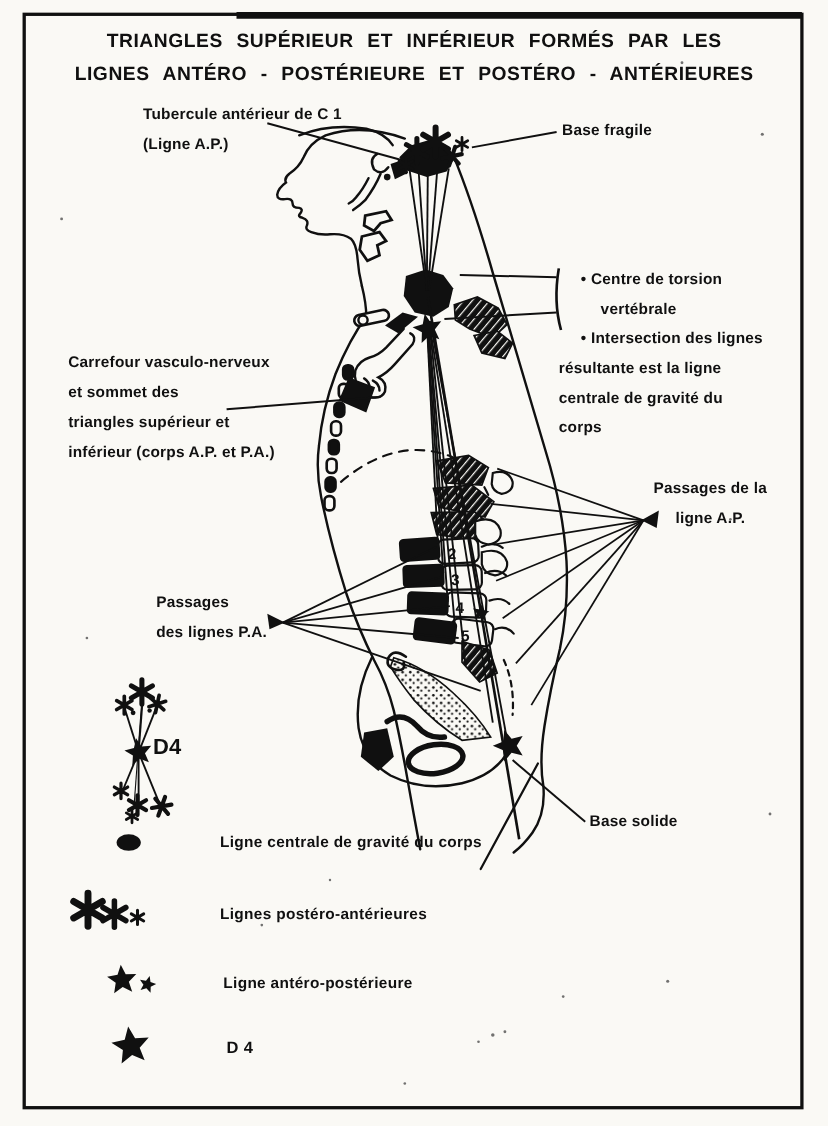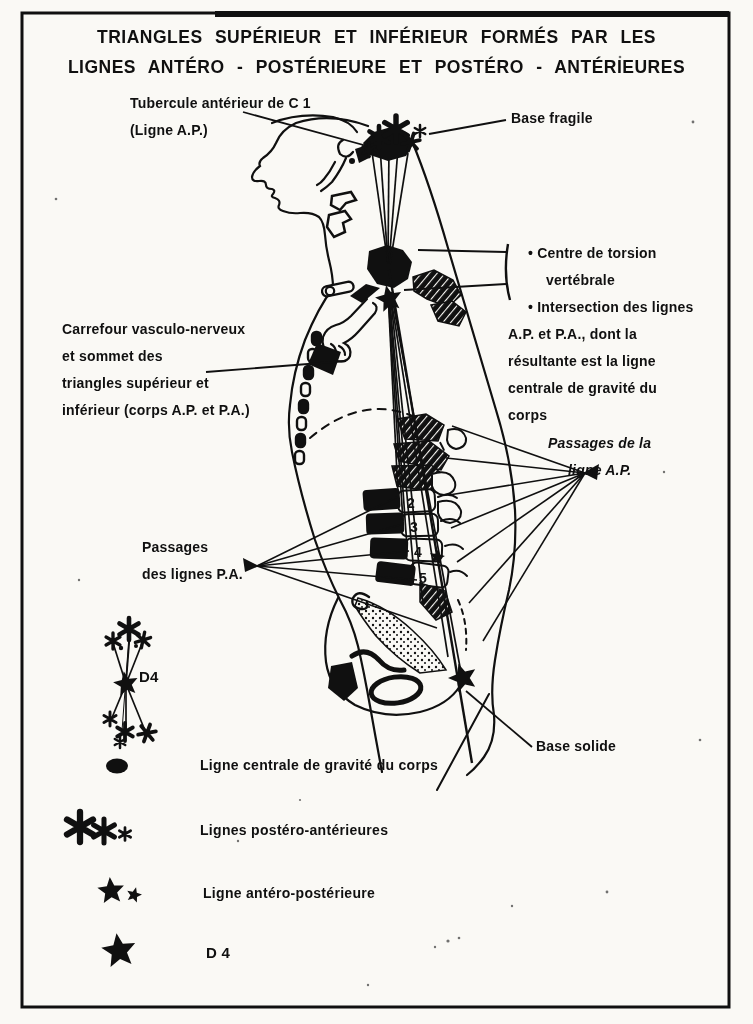--- a/index.html
+++ b/index.html
@@ -236,45 +236,44 @@
   <div>Tubercule antérieur de C 1</div>
   <div>(Ligne A.P.)</div>
 </div>
 
 <div class="lbl" style="left:511px;top:110px;font-size:14px;">Base fragile</div>
 
 <div class="lbl block" style="left:508px;top:240px;">
   <div class="ind-a">• Centre de torsion</div>
   <div class="ind-b">vertébrale</div>
   <div class="ind-a">• Intersection des lignes</div>
-  <div>A.P. et P.A., dont la</div>
   <div>résultante est la ligne</div>
   <div>centrale de gravité du</div>
   <div>corps</div>
 </div>
 
 <div class="lbl block" style="left:62px;top:316px;">
   <div>Carrefour vasculo-nerveux</div>
   <div>et sommet des</div>
   <div>triangles supérieur et</div>
   <div>inférieur (corps A.P. et P.A.)</div>
 </div>
 
-<div class="lbl block" style="left:548px;top:430px;font-style:italic;">
+<div class="lbl block" style="left:594px;top:430px;">
   <div>Passages de la</div>
   <div class="ind-a">ligne A.P.</div>
 </div>
 
 <div class="lbl block" style="left:142px;top:534px;">
   <div>Passages</div>
   <div>des lignes P.A.</div>
 </div>
 
 <div class="lbl" style="left:536px;top:738px;font-size:14px;">Base solide</div>
 
-<div class="lbl" style="left:139px;top:668px;font-size:15px;">D4</div>
+<div class="lbl" style="left:139px;top:668px;font-size:20px;">D4</div>
 
 <div class="legend-label" style="left:152px;top:757px;">Ligne centrale de gravité du corps</div>
 <div class="legend-label" style="left:152px;top:822px;">Lignes postéro-antérieures</div>
 <div class="legend-label" style="left:155px;top:885px;">Ligne antéro-postérieure</div>
 <div class="legend-label" style="left:158px;top:944px;font-size:15px;">D 4</div>
 
 </div>
 
 </body></html>

